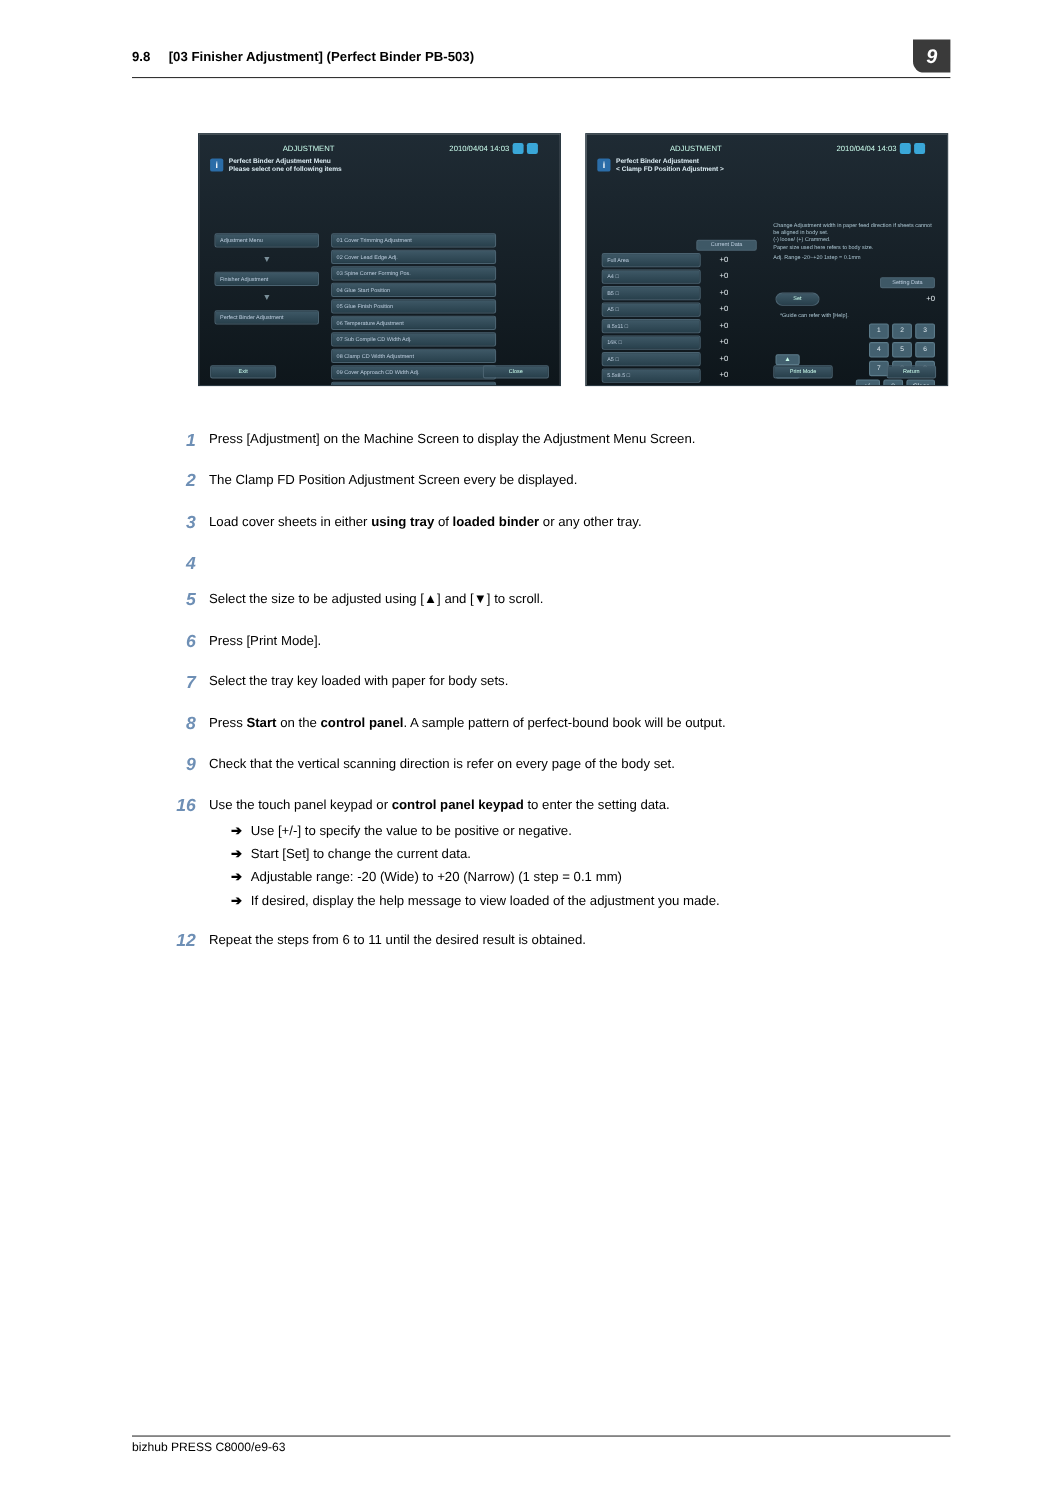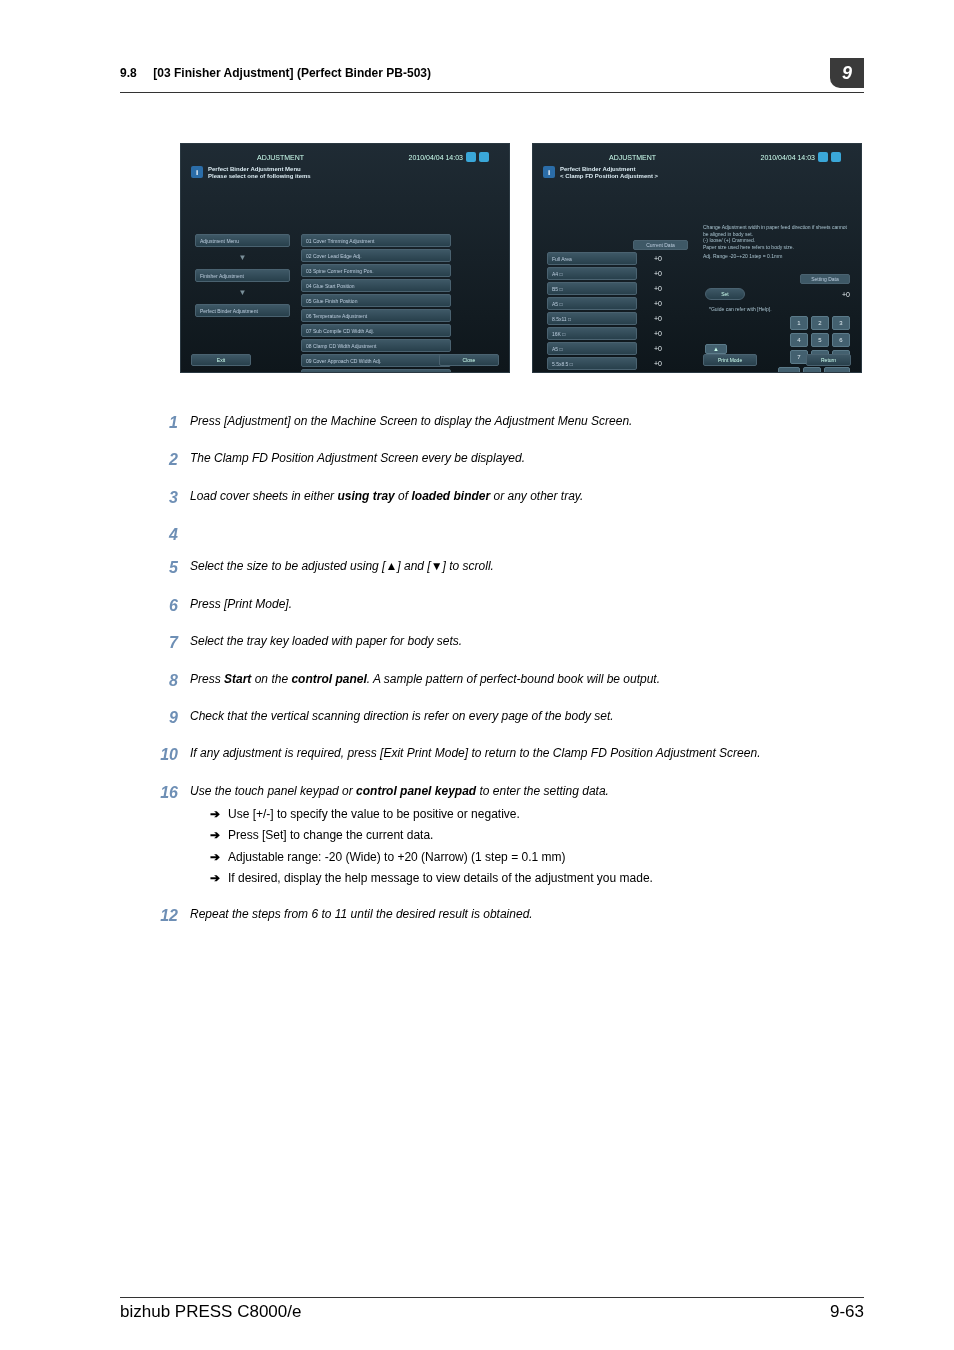--- a/index.html
+++ b/index.html
@@ -1,18 +1,18 @@
 <!DOCTYPE html>
 <html><head>
 <meta charset="utf-8">
 <style>
   * { box-sizing: border-box; margin: 0; padding: 0; }
   html, body { width: 954px; height: 1350px; font-family: Arial, Helvetica, sans-serif; background: #fff; color: #000; }
   .page { position: relative; width: 954px; height: 1350px; padding: 36px 90px 40px 120px; }
-  .header { display: flex; align-items: center; justify-content: space-between; margin-bottom: 4px; margin-top: 22px; }
+  .header { display: flex; align-items: center; justify-content: space-between; margin-bottom: 4px; }
   .header-left { font-size: 12px; font-weight: bold; }
   .chapter-badge { width: 34px; height: 30px; background: #3a3a3a; border-radius: 0 0 0 10px; color: #fff; display: flex; align-items: center; justify-content: center; font-size: 18px; font-weight: bold; font-style: italic; }
   .header-rule { border: none; border-top: 1px solid #333; margin-bottom: 50px; }
 
   .screens { display: flex; gap: 22px; justify-content: flex-start; margin: 0 0 40px 60px; }
   .screen { width: 330px; height: 230px; background: linear-gradient(#1f2b34, #0e161b); border: 1px solid #2b3942; position: relative; font-size: 6px; color: #cfe0e8; overflow: hidden; }
   .screen .topbar { position: absolute; top: 6px; left: 70px; right: 20px; height: 14px; display: flex; align-items: center; }
   .screen .topbar .name { color: #cfe; font-size: 7px; padding: 1px 6px; }
   .screen .topbar .dt { color: #cfe; font-size: 7px; margin-left: auto; }
   .screen .topbar .ico { width: 10px; height: 10px; background: #3aa7d8; border-radius: 2px; margin-left: 3px; }
@@ -46,28 +46,28 @@
   .s2-arrows { position:absolute; top:200px; left:172px; display:flex; flex-direction:column; gap:2px;}
   .s2-arrow { width:22px;height:10px;background:#43606f;border:1px solid #5b7a89;border-radius:2px;font-size:6px;display:flex;align-items:center;justify-content:center;color:#cfe;}
   .s2-bottom { position:absolute; bottom:6px; left:170px; right:10px; display:flex; justify-content:space-between;}
   .s2-bot-btn { height:12px; padding:0 14px; background: linear-gradient(#3e5866,#28404c); border:1px solid #4a6270; border-radius:2px; font-size:5px; color:#cfe; display:flex;align-items:center;}
 
   .steps { margin-left: 40px; }
   .step { display: flex; margin-bottom: 14px; }
   .stepnum { width: 30px; flex: none; color: #6e8fb5; font-weight: bold; font-size: 16px; font-style: italic; text-align: right; padding-right: 12px; line-height: 1.2; }
   .bignum { font-size: 16px; }
   .stepbody { font-size: 12px; line-height: 1.45; }
-  .stepbody p { margin-bottom: 6px; font-style: italic; }
+  .stepbody p { margin-bottom: 6px; }
   .sublist { margin-top: 6px; padding-left: 20px; }
   .sublist .arrow-line { display: flex; font-size: 12px; margin-bottom: 4px; }
   .arrow-glyph { width: 18px; flex: none; font-weight: bold; }
   
   .footer { position: absolute; bottom: 28px; left: 120px; right: 90px; }
   .footer-rule { border: none; border-top: 1px solid #333; margin-bottom: 4px; }
-  .footer-row { display: flex; justify-content: space-between; font-size: 17px; }
+  .footer-row { display: flex; font-size: 11px; }
 </style>
 </head>
 <body>
 
 <div class="page">
 
   <div class="header">
     <div class="header-left">
       <span>9.8</span>&nbsp;&nbsp;&nbsp;&nbsp;
       <span>[03 Finisher Adjustment] (Perfect Binder PB-503)</span>
@@ -259,45 +259,39 @@
           <p>Press <b>Start</b> on the <b>control panel</b>. A sample pattern of perfect-bound book will be output.</p>
         </div>
       </div>
       <div class="step">
         <div class="stepnum bignum">9</div>
         <div class="stepbody">
           <p>Check that the vertical scanning direction is refer on every page of the body set.</p>
         </div>
       </div>
       <div class="step">
-        <div class="stepnum bignum">10</div>
-        <div class="stepbody">
-          <p>If any adjustment is required, press [Exit Print Mode] to return to the Clamp FD Position Adjustment Screen.</p>
-        </div>
-      </div>
-      <div class="step">
         <div class="stepnum bignum">16</div>
         <div class="stepbody">
           <p>Use the touch panel keypad or <b>control panel keypad</b> to enter the setting data.</p>
           <div class="sublist">
             <div class="arrow-line">
               <span class="arrow-glyph">➔</span>
               <span>Use [+/-] to specify the value to be positive or negative.</span>
             </div>
             <div class="arrow-line">
               <span class="arrow-glyph">➔</span>
-              <span>Press [Set] to change the current data.</span>
+              <span>Start [Set] to change the current data.</span>
             </div>
             <div class="arrow-line">
               <span class="arrow-glyph">➔</span>
               <span>Adjustable range: -20 (Wide) to +20 (Narrow) (1 step = 0.1 mm)</span>
             </div>
             <div class="arrow-line">
               <span class="arrow-glyph">➔</span>
-              <span>If desired, display the help message to view details of the adjustment you made.</span>
+              <span>If desired, display the help message to view loaded of the adjustment you made.</span>
             </div>
           </div>
         </div>
       </div>
       <div class="step">
         <div class="stepnum bignum">12</div>
         <div class="stepbody">
           <p>Repeat the steps from 6 to 11 until the desired result is obtained.</p>
         </div>
       </div>

